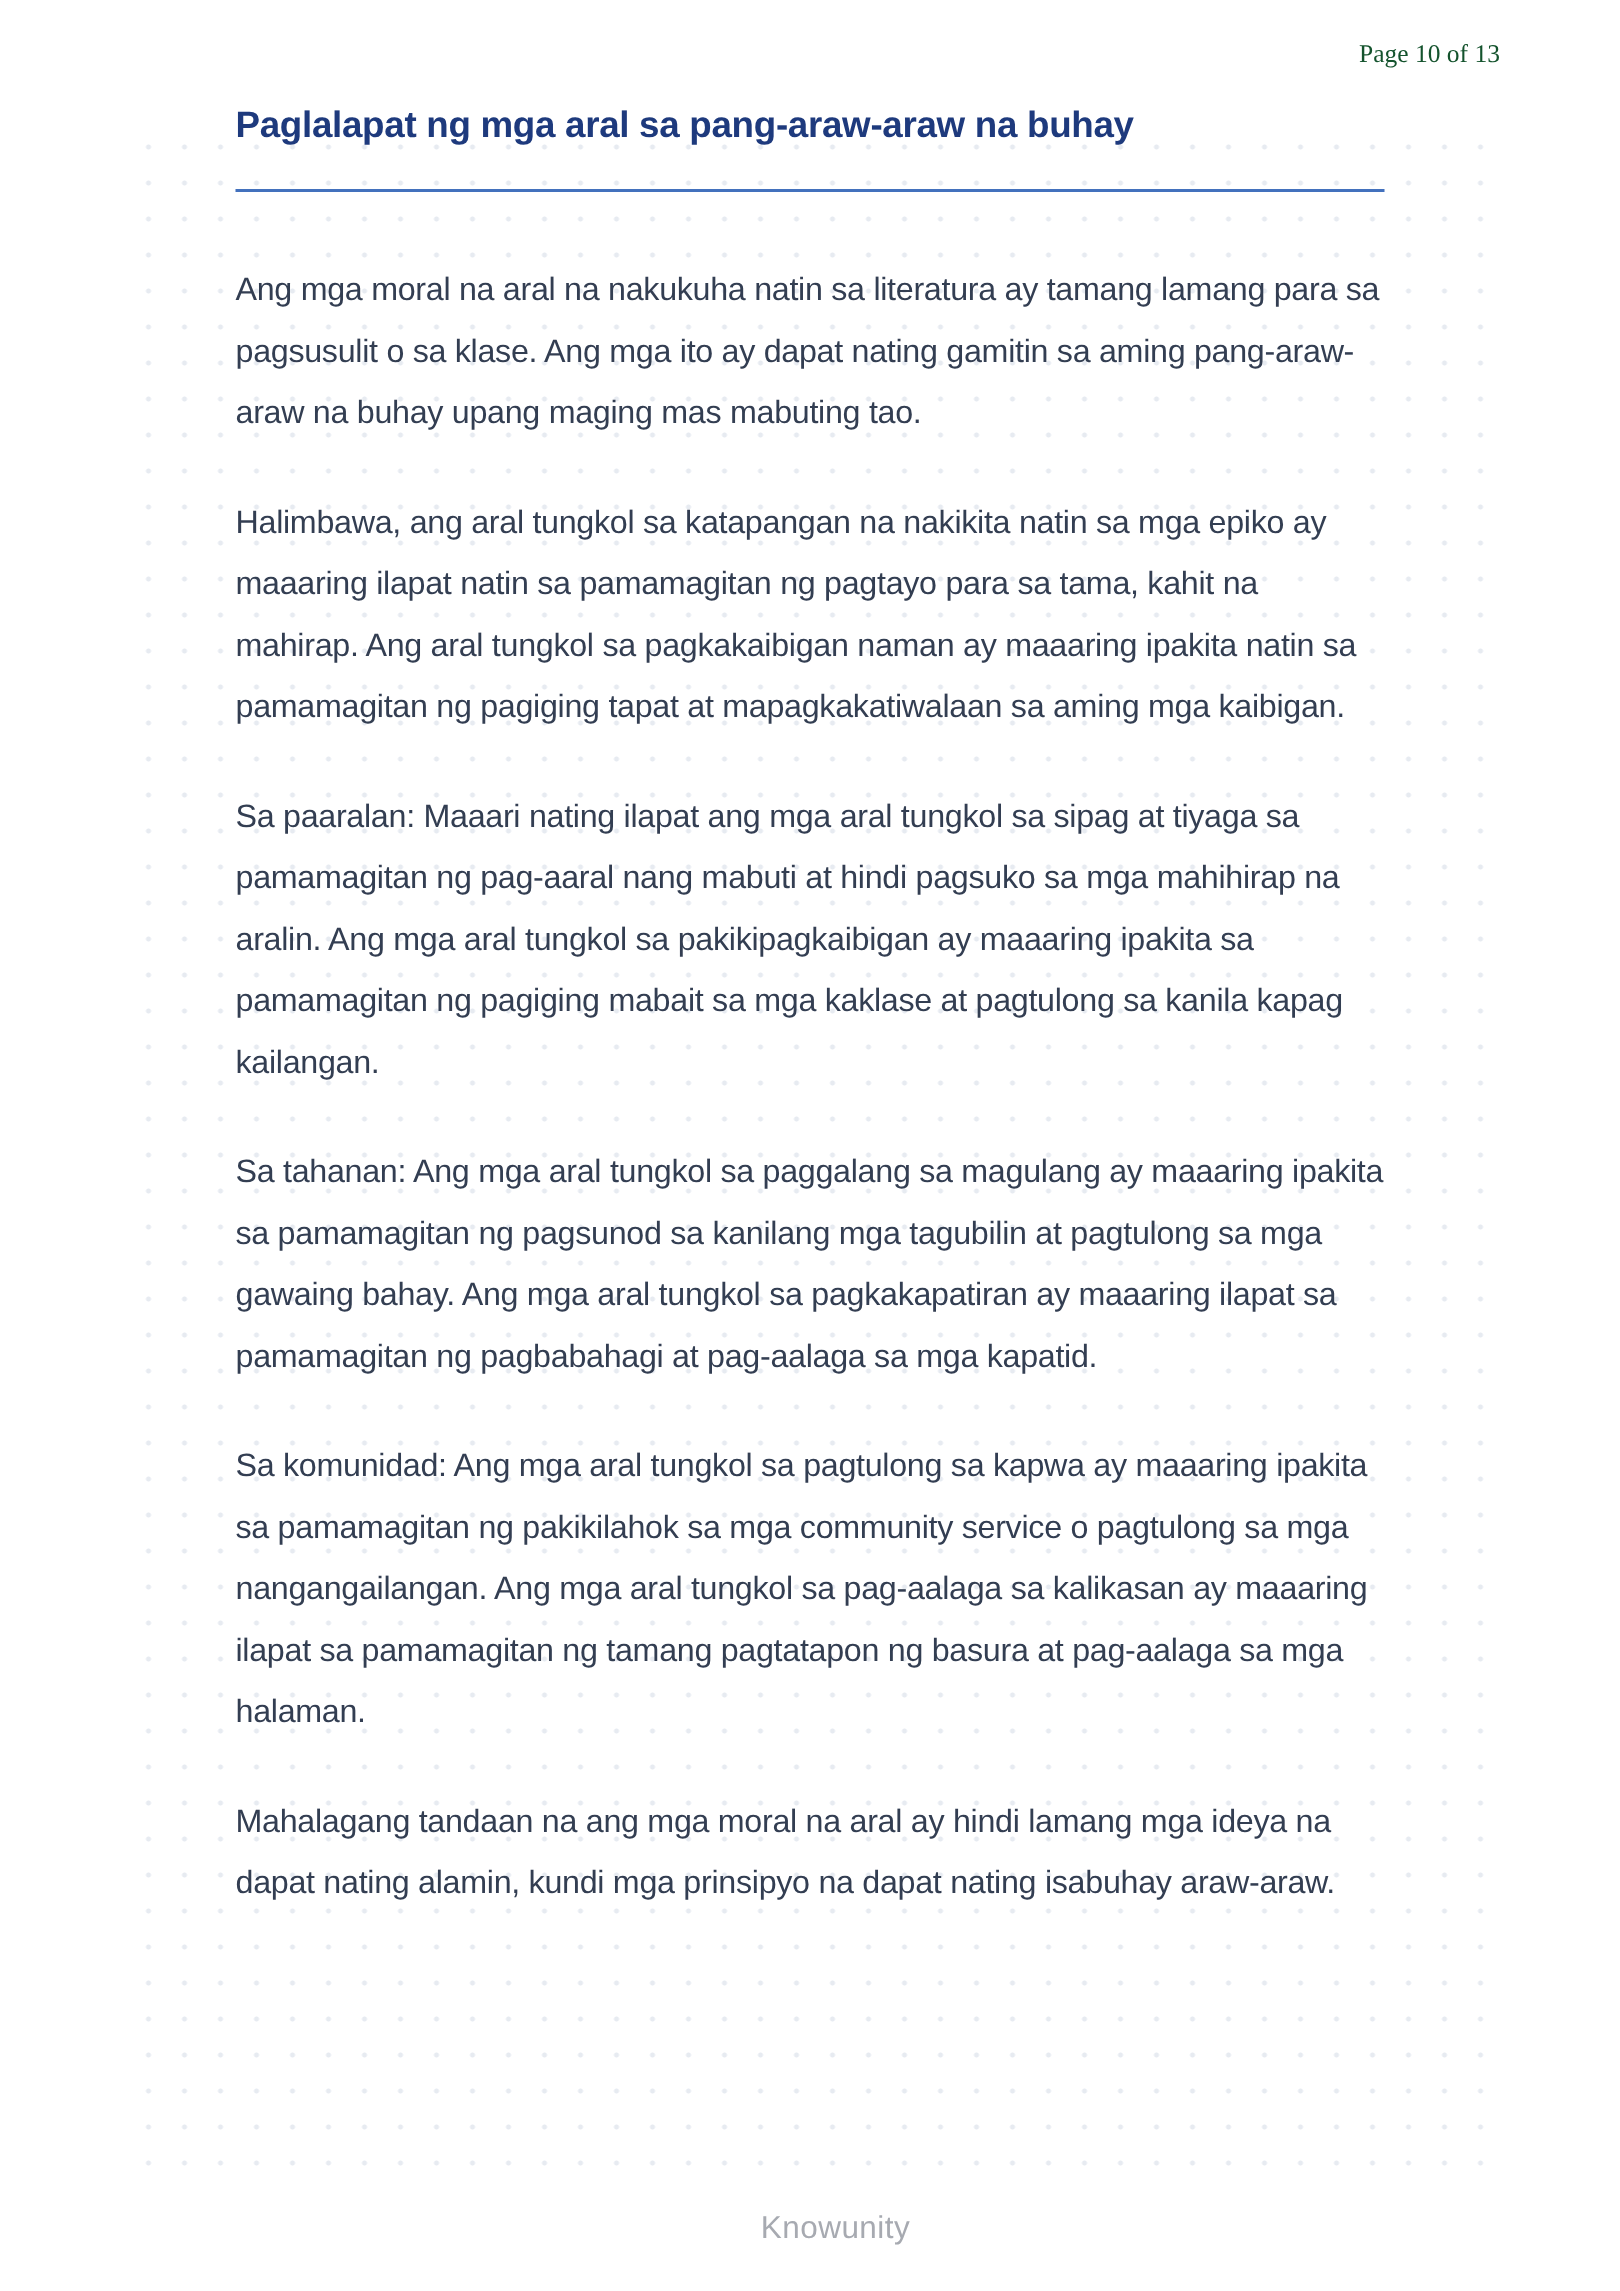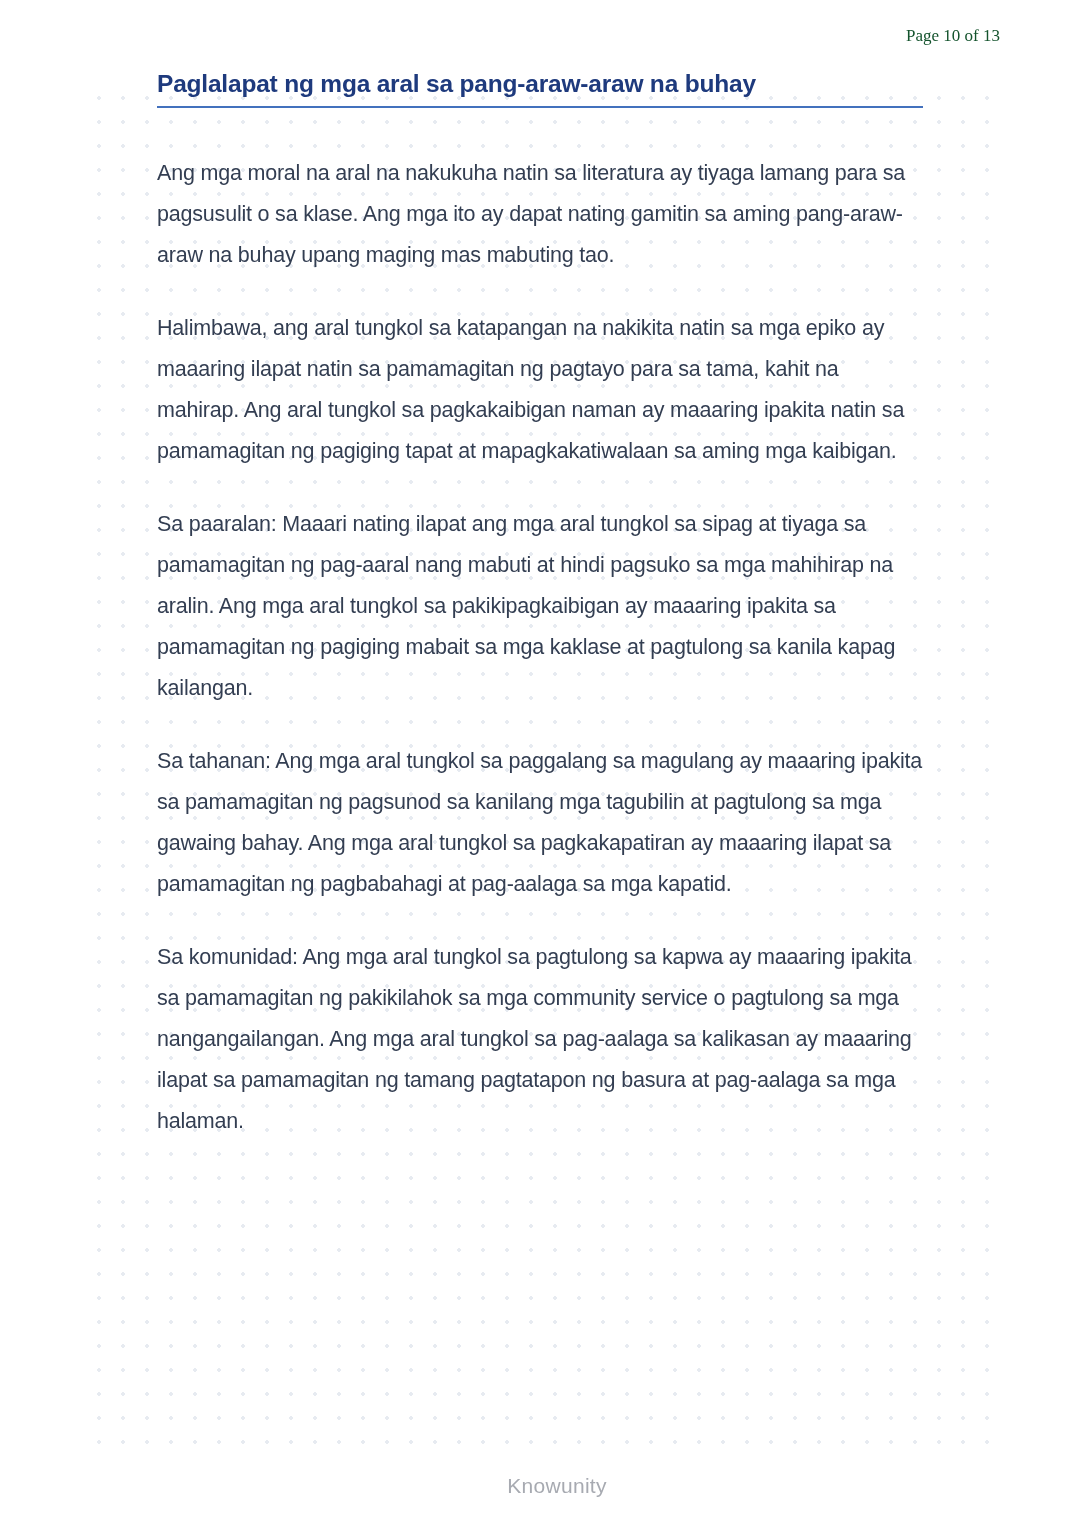--- a/index.html
+++ b/index.html
@@ -39,21 +39,21 @@
     left: 157px;
     top: 70px;
     width: 766px;
   }
   .section-heading {
     font-size: 24.5px;
     font-weight: bold;
     letter-spacing: -0.2px;
     color: #1e3a7d;
     margin: 0 0 45px 0;
-    padding-bottom: 8px;
+    padding-bottom: 28px;
     border-bottom: 2px solid #4371bd;
   }
   .content p {
     font-size: 21.5px;
     letter-spacing: -0.2px;
     line-height: 41px;
     color: #333e52;
     margin: 0 0 32px 0;
   }
   .section {
@@ -76,27 +76,28 @@
 <div class="page">
 
   <div class="dot-grid"></div>
 
   <div class="page-number">Page 10 of 13</div>
 
   <div class="content">
 
     <div class="section">
       <h2 class="section-heading">Paglalapat ng mga aral sa pang-araw-araw na buhay</h2>
-      <p>Ang mga moral na aral na nakukuha natin sa literatura ay tiyaga lamang para sa pagsusulit o sa klase. Ang mga ito ay dapat nating gamitin sa aming pang-araw-araw na buhay upang maging mas mabuting tao.</p>
+      <p>Ang mga moral na aral na nakukuha natin sa literatura ay tamang lamang para sa pagsusulit o sa klase. Ang mga ito ay dapat nating gamitin sa aming pang-araw-araw na buhay upang maging mas mabuting tao.</p>
       <p>Halimbawa, ang aral tungkol sa katapangan na nakikita natin sa mga epiko ay maaaring ilapat natin sa pamamagitan ng pagtayo para sa tama, kahit na mahirap. Ang aral tungkol sa pagkakaibigan naman ay maaaring ipakita natin sa pamamagitan ng pagiging tapat at mapagkakatiwalaan sa aming mga kaibigan.</p>
     </div>
 
     <div class="section">
       <p>Sa paaralan: Maaari nating ilapat ang mga aral tungkol sa sipag at tiyaga sa pamamagitan ng pag-aaral nang mabuti at hindi pagsuko sa mga mahihirap na aralin. Ang mga aral tungkol sa pakikipagkaibigan ay maaaring ipakita sa pamamagitan ng pagiging mabait sa mga kaklase at pagtulong sa kanila kapag kailangan.</p>
       <p>Sa tahanan: Ang mga aral tungkol sa paggalang sa magulang ay maaaring ipakita sa pamamagitan ng pagsunod sa kanilang mga tagubilin at pagtulong sa mga gawaing bahay. Ang mga aral tungkol sa pagkakapatiran ay maaaring ilapat sa pamamagitan ng pagbabahagi at pag-aalaga sa mga kapatid.</p>
       <p>Sa komunidad: Ang mga aral tungkol sa pagtulong sa kapwa ay maaaring ipakita sa pamamagitan ng pakikilahok sa mga community service o pagtulong sa mga nangangailangan. Ang mga aral tungkol sa pag-aalaga sa kalikasan ay maaaring ilapat sa pamamagitan ng tamang pagtatapon ng basura at pag-aalaga sa mga halaman.</p>
+      <p>Mahalagang tandaan na ang mga moral na aral ay hindi lamang mga ideya na dapat nating alamin, kundi mga prinsipyo na dapat nating isabuhay araw-araw.</p>
     </div>
 
   </div>
 
   <div class="footer">Knowunity</div>
 
 </div>
 
 </body></html>

